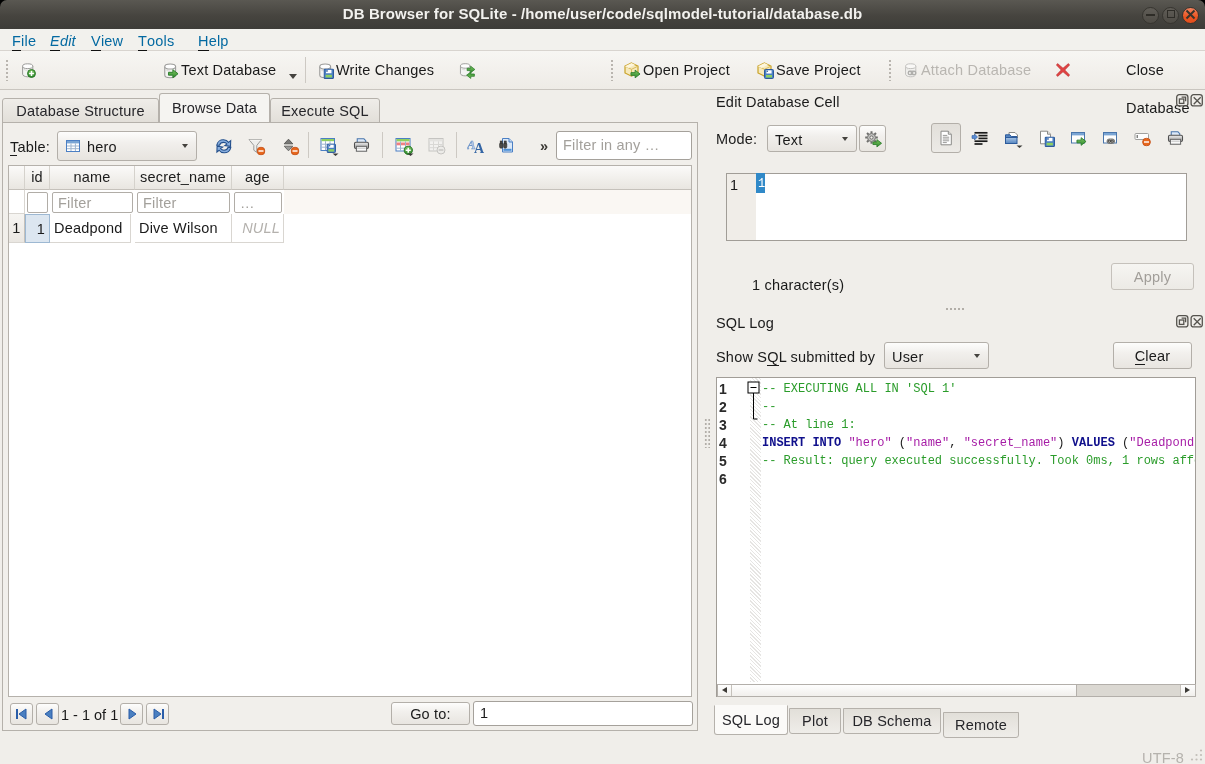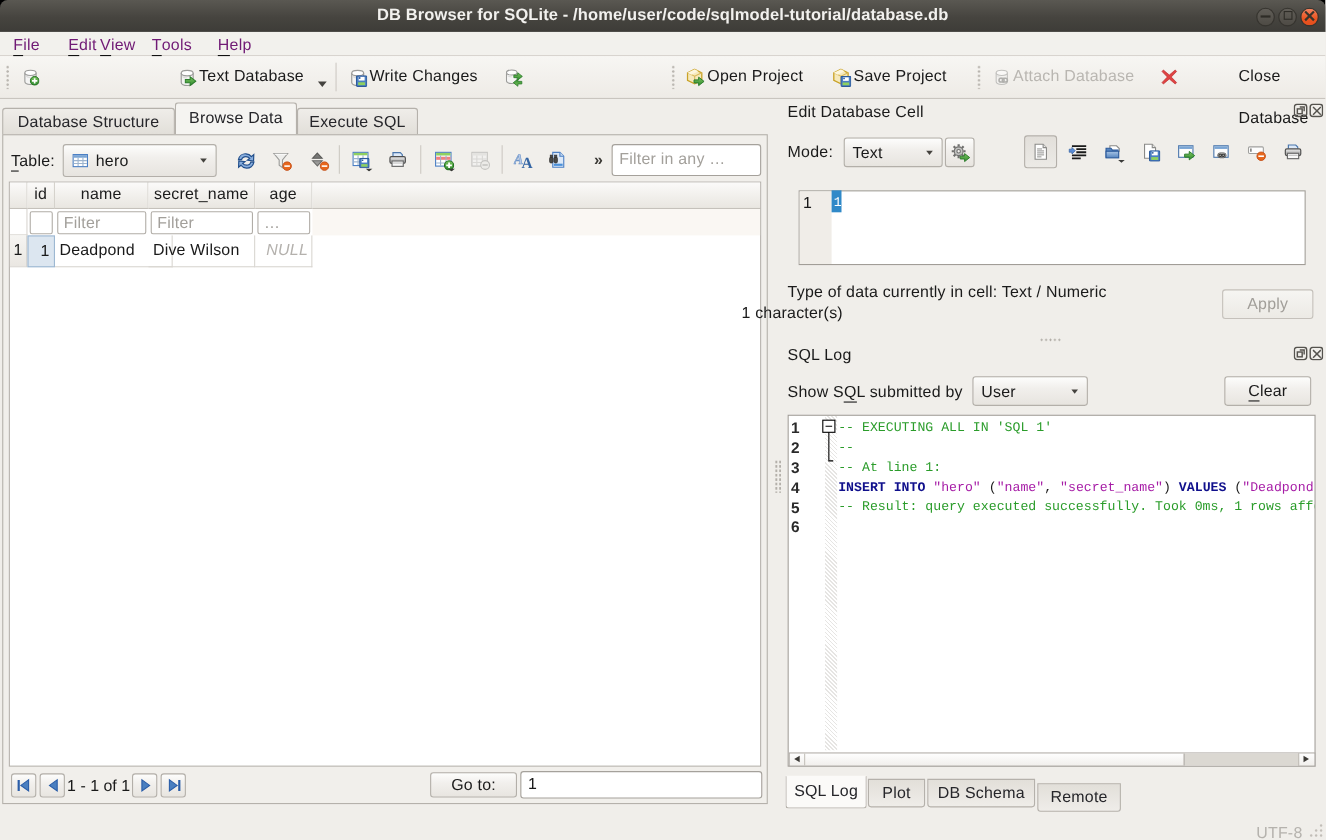--- a/index.html
+++ b/index.html
@@ -14,21 +14,21 @@
      border-radius:7px 7px 0 0;}
   #title{left:0;top:0;width:1205px;height:29px;line-height:28px;text-align:center;
      color:#f2f1ee;font-weight:bold;font-size:15px;letter-spacing:0.1px;}
   .winbtn{top:6.5px;width:17px;height:17px;border-radius:50%;box-sizing:border-box;}
   #btnmin{left:1142px;background:linear-gradient(#605d57,#4e4b45);border:1px solid #36342f;}
   #btnmax{left:1162px;background:linear-gradient(#605d57,#4e4b45);border:1px solid #36342f;}
   #btncls{left:1182px;background:linear-gradient(#f4835f,#ea5420 60%,#e34f1d);border:1px solid #38332d;}
   .glyph{position:absolute;color:#2e2c27;}
   
   #menubar{left:0;top:29px;width:1205px;height:21px;background:#f2f1ed;border-bottom:1px solid #d8d4cf;}
-  .mitem{position:absolute;height:16px;line-height:16px;color:#701a75;}
+  .mitem{position:absolute;height:16px;line-height:16px;color:#0369a1;}
   .mn{display:inline-block;border-bottom:2px solid #111;line-height:15px;height:16px;}
   
   #toolbar{left:0;top:51px;width:1205px;height:38px;
     background:linear-gradient(#f7f6f3,#eeebe6);border-bottom:1px solid #c9c5bf;}
   .titem{position:absolute;top:0;height:38px;line-height:38px;color:#1a1a1a;}
   .ticon{position:absolute;top:11px;width:16px;height:16px;}
   .tsep{position:absolute;top:6px;width:1px;height:26px;background:#cdc9c3;}
   .tgrip{position:absolute;top:8px;width:4px;height:22px;
      background-image:radial-gradient(circle,#b9b5af 1px,transparent 1.2px);
      background-size:4px 4px;}
@@ -130,21 +130,21 @@
   <div class="abs winbtn" id="btnmax"></div>
   <div class="abs winbtn" id="btncls"></div>
   <div class="glyph" style="left:1146px;top:13.5px;width:9px;height:2px;background:#2e2c27;"></div>
   <div class="glyph" style="left:1166.5px;top:10px;width:8px;height:8px;border:1.8px solid #2e2c27;box-sizing:border-box;"></div>
   <svg class="abs" style="left:1185px;top:9px" width="11" height="11" viewBox="0 0 11 11">
     <path d="M1.5 1.5 L9.5 9.5 M9.5 1.5 L1.5 9.5" stroke="#38342c" stroke-width="2"></path>
   </svg>
 
   <div class="abs" id="menubar"></div>
   <div class="mitem" style="left:12px;top:33px;"><span class="mn">F</span>ile</div>
-  <div class="mitem" style="left:62px;top:33px;"><span class="mn">E</span>dit</div>
+  <div class="mitem" style="left:50px;top:33px;font-style:italic;"><span class="mn">E</span>dit</div>
   <div class="mitem" style="left:91px;top:33px;"><span class="mn">V</span>iew</div>
   <div class="mitem" style="left:138px;top:33px;"><span class="mn">T</span>ools</div>
   <div class="mitem" style="left:198px;top:33px;"><span class="mn">H</span>elp</div>
 
   <div class="abs" id="toolbar"></div>
   <div class="tgrip" style="left:5px;top:59px;"></div>
   <span class="ticon" id="i-dbnew" style="left:20px;top:62px;"><svg width="16" height="16" viewBox="0 0 16 16">
         <use href="#cyl"></use>
         <use href="#plus" x="7" y="7" width="9" height="9"></use>
       </svg></span>
@@ -284,21 +284,21 @@
   <div class="abs" style="left:284px;top:190px;width:407px;height:24px;background:#faf7f3;"></div>
 
   <div class="gc" style="left:9px;top:190px;width:16px;height:24px;background:#fff;"></div>
   <div class="finput" style="left:27px;top:192px;width:21px;height:21px;"></div>
   <div class="finput" style="left:52px;top:192px;width:81px;height:21px;">Filter</div>
   <div class="finput" style="left:137px;top:192px;width:93px;height:21px;">Filter</div>
   <div class="finput" style="left:234px;top:192px;width:48px;height:21px;">…</div>
 
   <div class="gc" style="left:9px;top:214px;width:16px;height:29px;background:linear-gradient(#f6f5f2,#eae7e2);border-right:1px solid #c5c1bb;text-align:center;line-height:28px;">1</div>
   <div class="gc" style="left:25px;top:214px;width:25px;height:29px;background:#dce6f0;border:1px solid #9db8d2;text-align:right;padding-right:4px;">1</div>
-  <div class="gc" style="left:50px;top:214px;width:107px;height:29px;padding-left:4px;">Deadpond</div>
+  <div class="gc" style="left:50px;top:214px;width:81px;height:29px;padding-left:4px;">Deadpond</div>
   <div class="gc" style="left:135px;top:214px;width:97px;height:29px;padding-left:4px;">Dive Wilson</div>
   <div class="gc" style="left:232px;top:214px;width:52px;height:29px;color:#b4b1ad;font-style:italic;text-align:right;padding-right:3px;box-sizing:border-box;">NULL</div>
 
   <div class="btn" style="left:10px;top:703px;width:23px;height:22px;"></div>
   <div class="btn" style="left:36px;top:703px;width:23px;height:22px;"></div>
   <div class="abs" style="left:61px;top:707px;letter-spacing:0;">1 - 1 of 1</div>
   <div class="btn" style="left:120px;top:703px;width:23px;height:22px;"></div>
   <div class="btn" style="left:146px;top:703px;width:23px;height:22px;"></div>
   <svg class="abs" style="left:14px;top:707px;" width="15" height="14" viewBox="0 0 15 14">
     <path d="M3 2 v10" stroke="#2a5da8" stroke-width="2"></path>
@@ -380,22 +380,21 @@
       </svg></span>
   <span class="ticon" id="i-print2" style="left:1167px;top:130px;"><svg width="17" height="17" viewBox="0 0 17 17">
         <use href="#printer" x="0" y="0" width="17" height="17"></use>
       </svg></span>
 
   <div class="seditor" style="left:726px;top:173px;width:461px;height:68px;"></div>
   <div class="abs" style="left:727px;top:174px;width:29px;height:66px;background:#f0ede8;"></div>
   <div class="abs" style="left:730px;top:177px;">1</div>
   <div class="abs" style="left:756px;top:173px;width:9px;height:20px;background:#3089c8;"></div>
   <div class="abs mono" style="left:758px;top:177px;color:#fff;">1</div>
-  <div class="abs" style="left:716px;top:258px;">Type of data currently in cell: Text / Numeric</div>
-  <div class="abs" style="left:674px;top:277px;text-align:right;">1 character(s)</div>
+  <div class="abs" style="left:752px;top:277px;text-align:right;">1 character(s)</div>
   <div class="btn" style="left:1111px;top:263px;width:83px;height:27px;text-align:center;line-height:26px;color:#a19e99;background:linear-gradient(#f6f5f2,#eceae5);border-color:#c5c1bb;">Apply</div>
 
   <div class="abs" style="left:945px;top:307px;width:20px;height:4px;
      background-image:radial-gradient(circle,#b2aea8 0.9px,transparent 1.1px);background-size:4px 4px;"></div>
 
   <div class="abs" style="left:704px;top:418px;width:6px;height:30px;
      background-image:radial-gradient(circle,#b2aea8 0.9px,transparent 1.1px);background-size:3.5px 4px;"></div>
   <div class="abs" style="left:716px;top:315px;">SQL Log</div>
   <div class="abs" style="left:716px;top:349px;">Show S<span style="border-bottom:1px solid #1a1a1a;">Q</span>L submitted by</div>
   <div class="combo" style="left:884px;top:342px;width:105px;height:27px;"></div>

